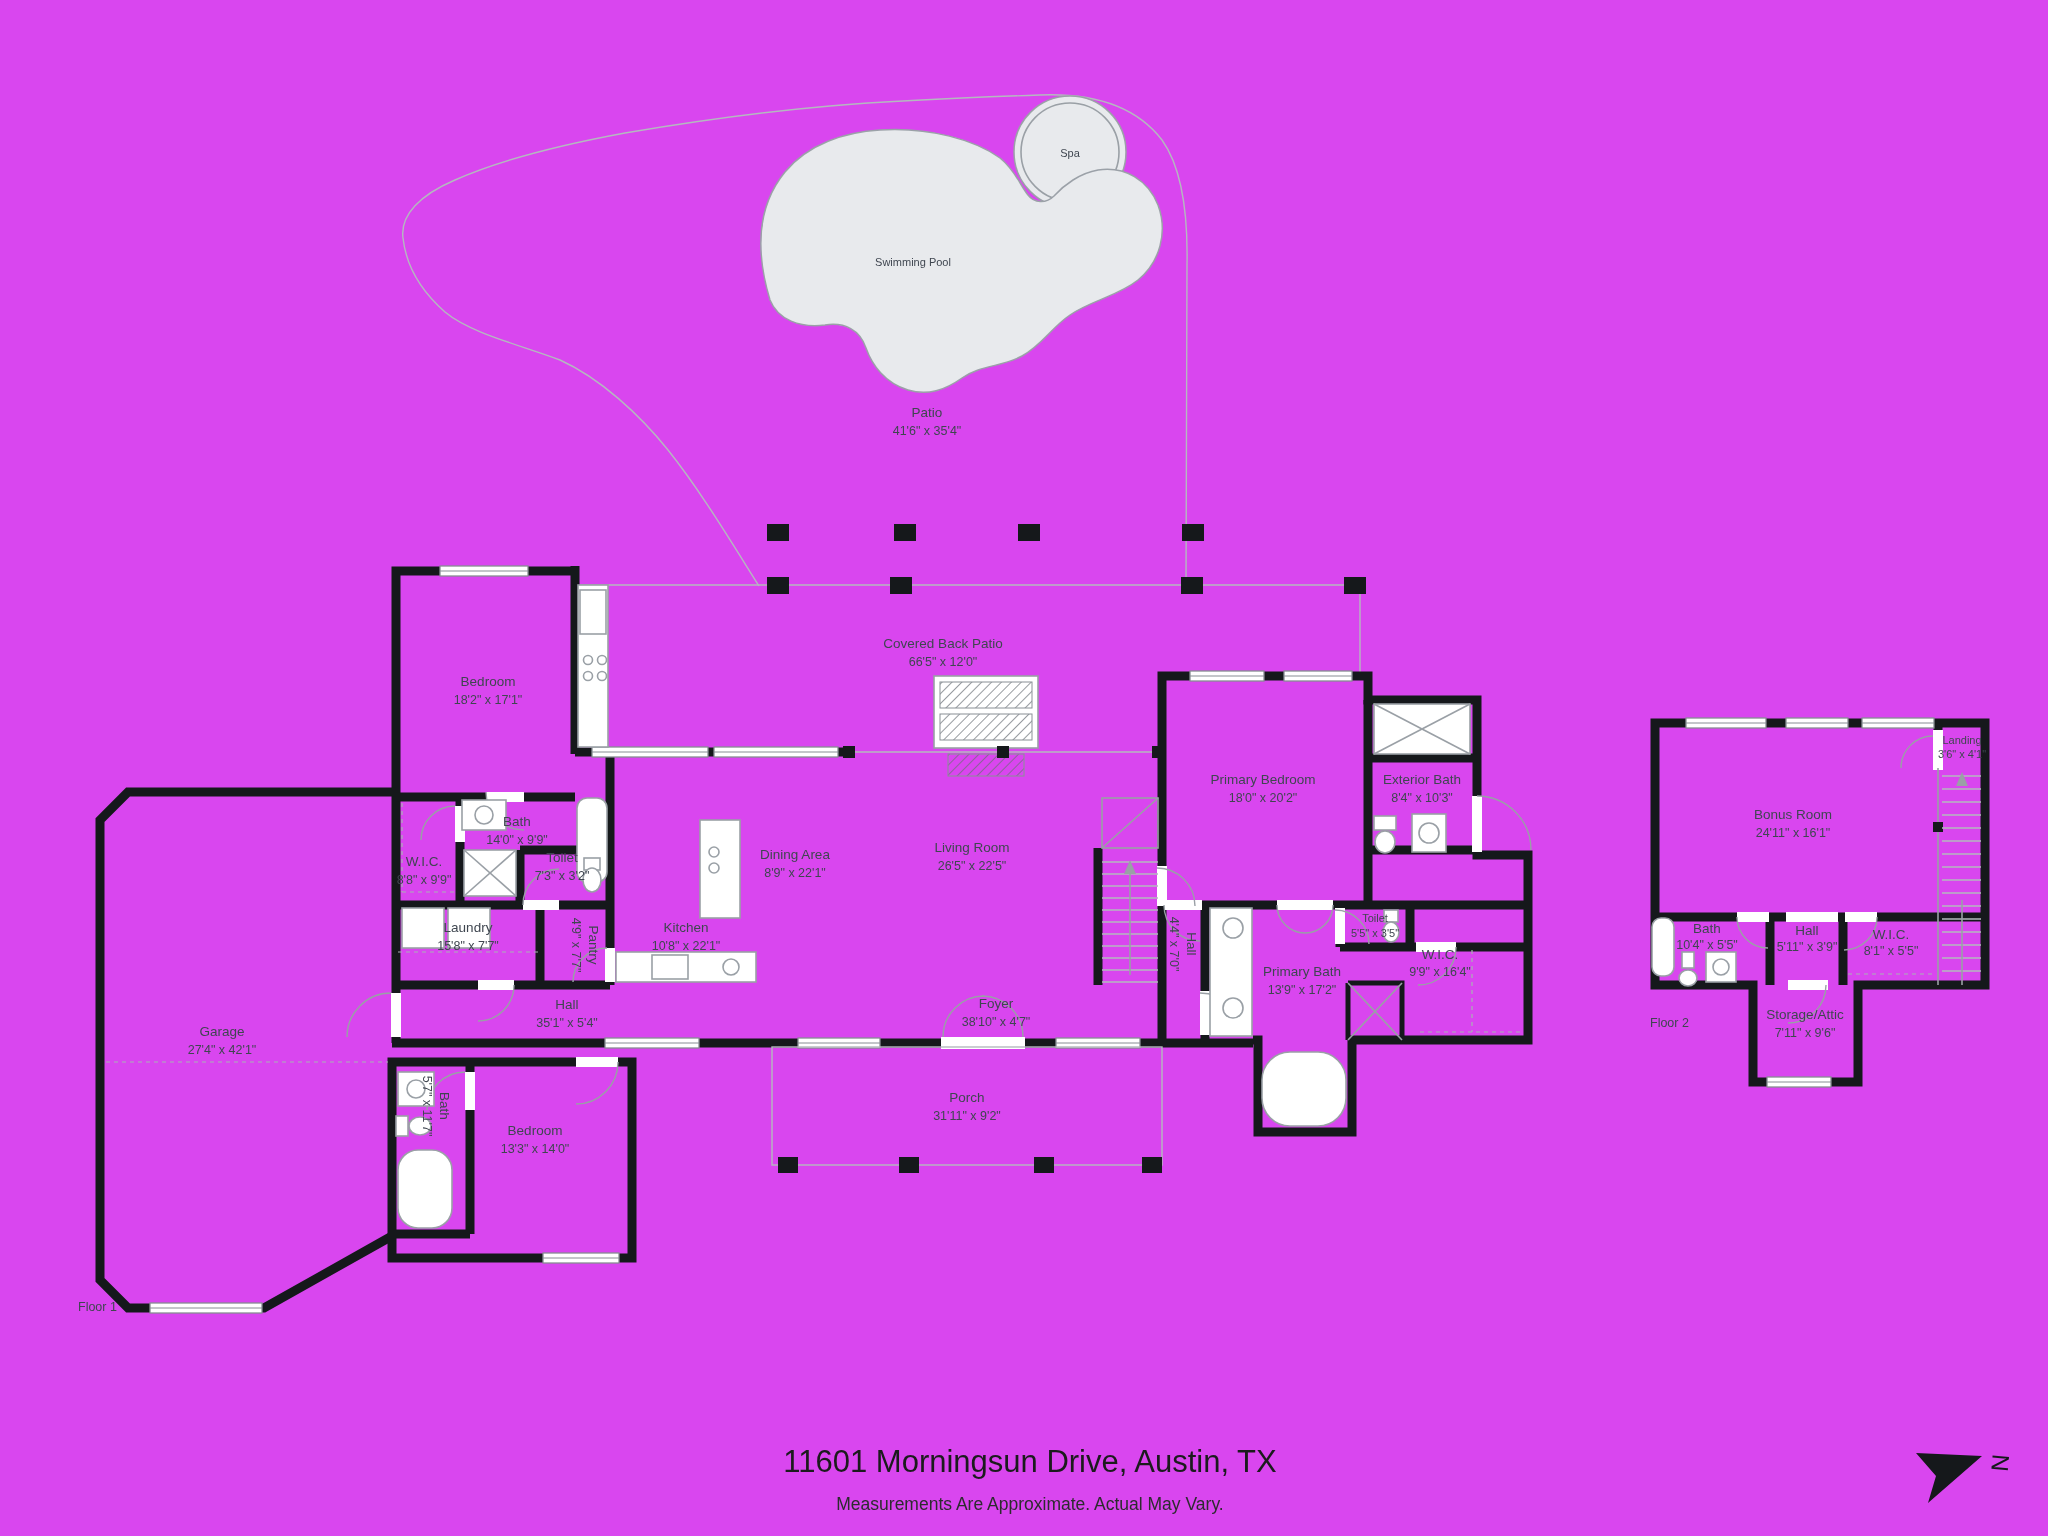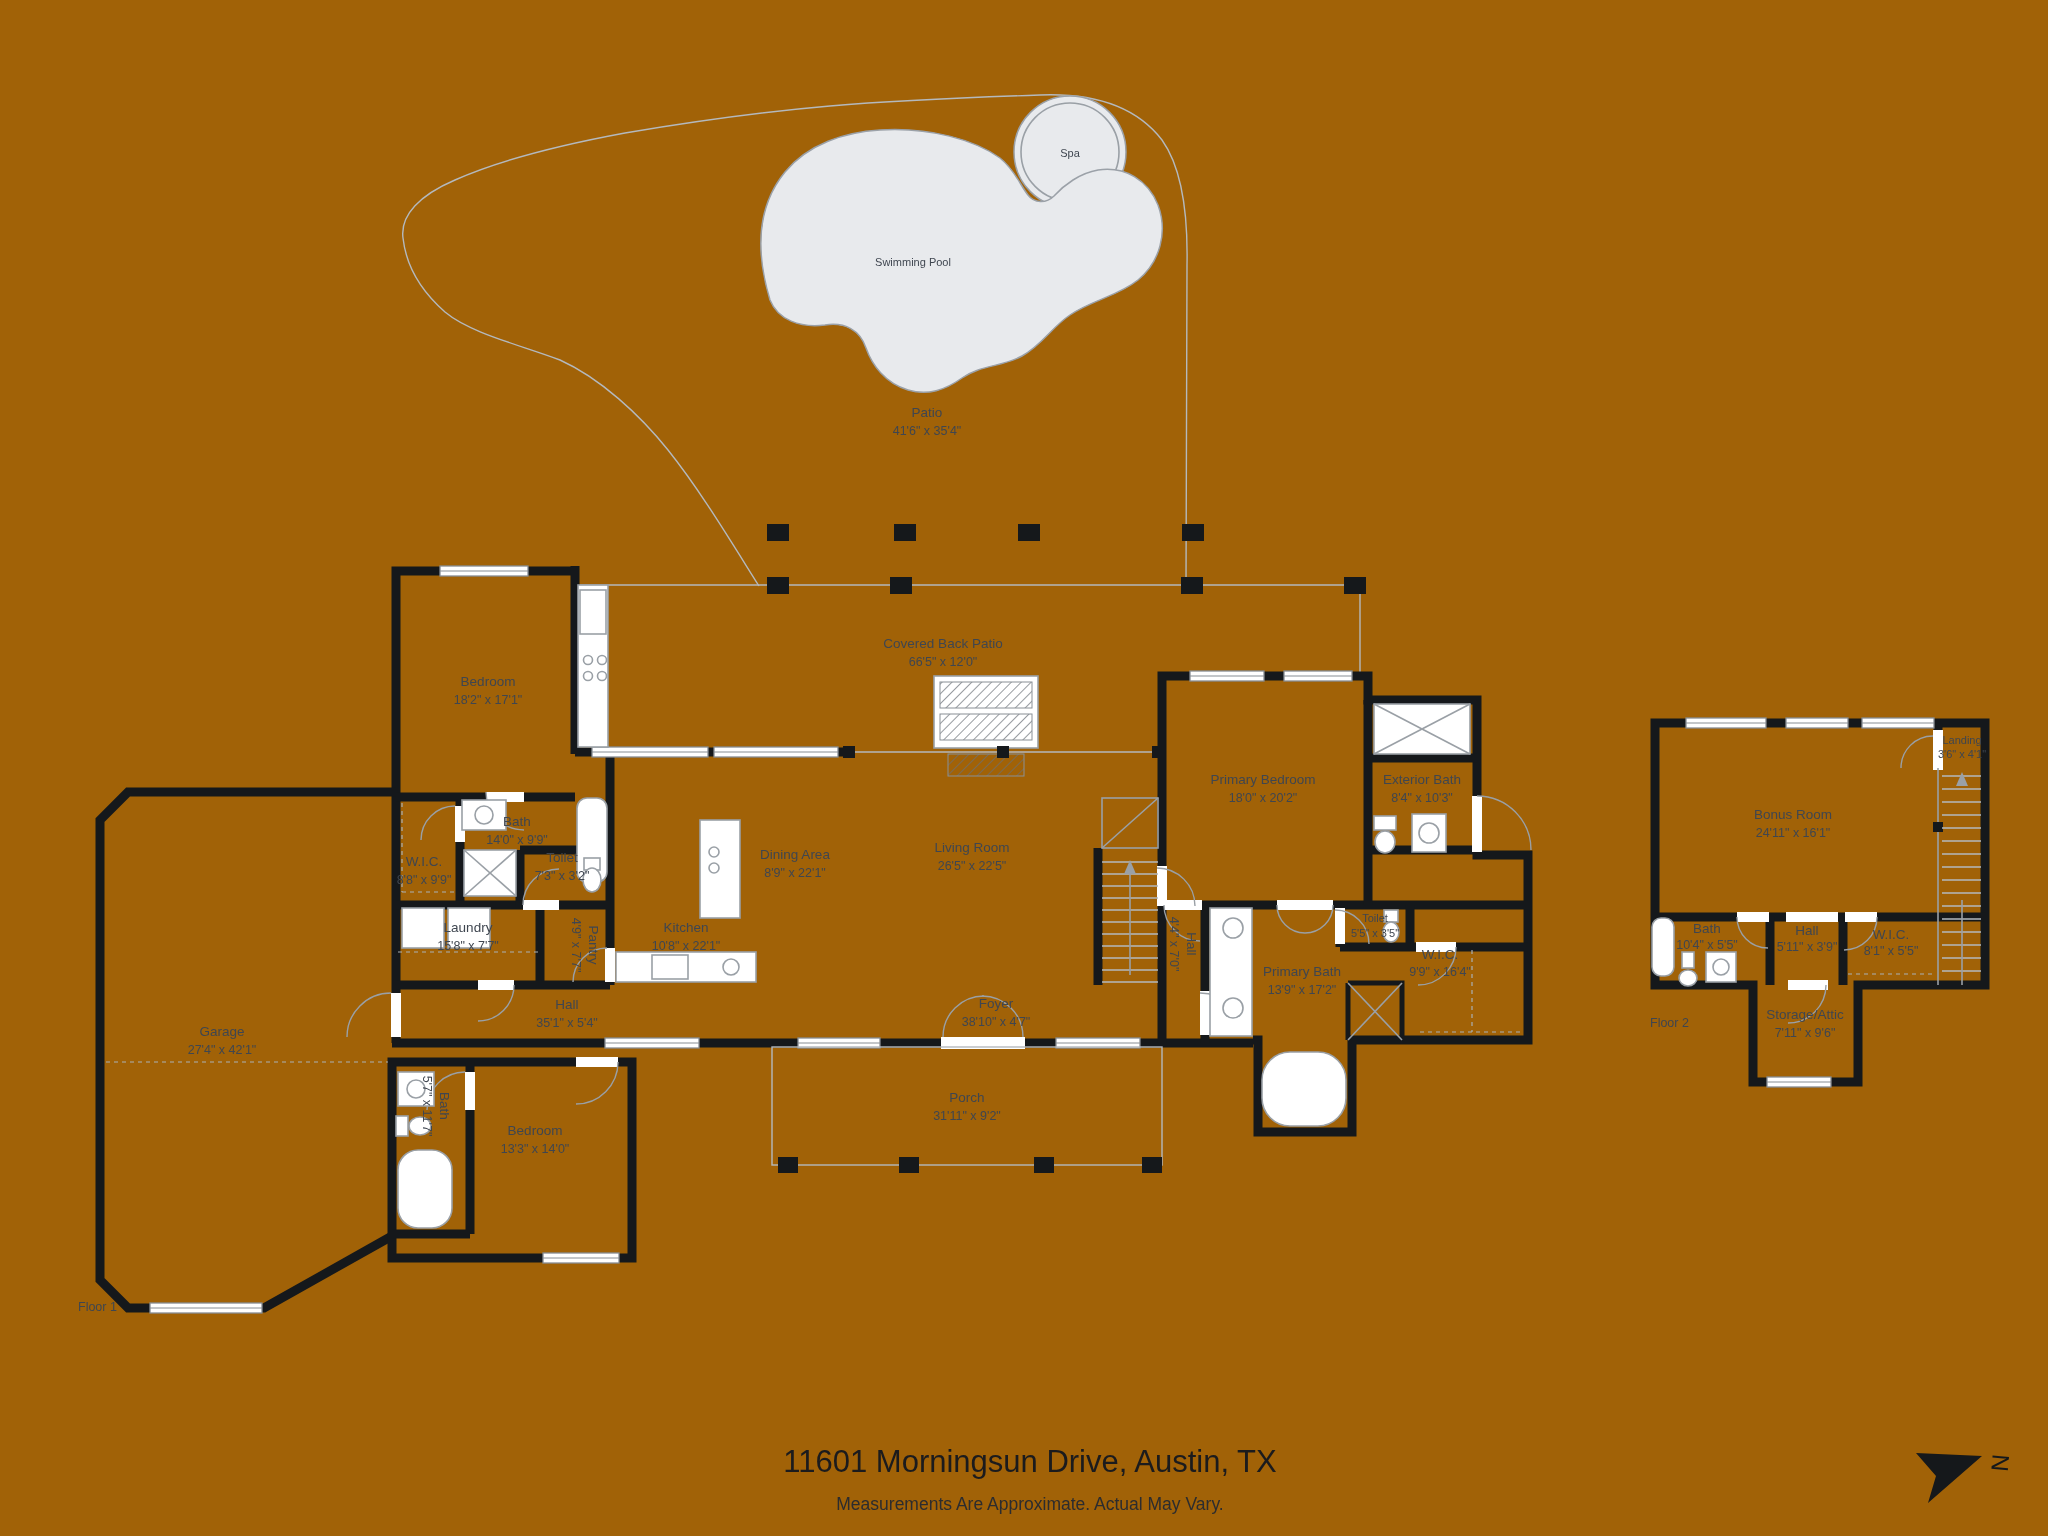--- a/index.html
+++ b/index.html
@@ -1,16 +1,16 @@
 <!DOCTYPE html>
 <html><head>
 <meta charset="utf-8">
 <style>
   html,body{margin:0;padding:0;background:#ffffff;}
-  .page{position:relative;width:2048px;height:1536px;background:#a16207;overflow:hidden;
+  .page{position:relative;width:2048px;height:1536px;background:#d946ef;overflow:hidden;
         font-family:"Liberation Sans",sans-serif;}
   svg{display:block}
   .wall{fill:none;stroke:#15181b;stroke-width:9;stroke-linejoin:miter;stroke-linecap:butt}
   .wallm{fill:none;stroke:#15181b;stroke-width:5}
   .thin{fill:none;stroke:#9aa0a6;stroke-width:1.6}
   .thin2{fill:none;stroke:#b4b9be;stroke-width:1.4}
   .dash{fill:none;stroke:#aab0b5;stroke-width:1.2;stroke-dasharray:4 4}
   .fix{fill:#ffffff;stroke:#9aa0a6;stroke-width:1.6}
   .water{fill:#e8eaed;stroke:#9ba1a8;stroke-width:1.5}
   .col{fill:#15181b}

